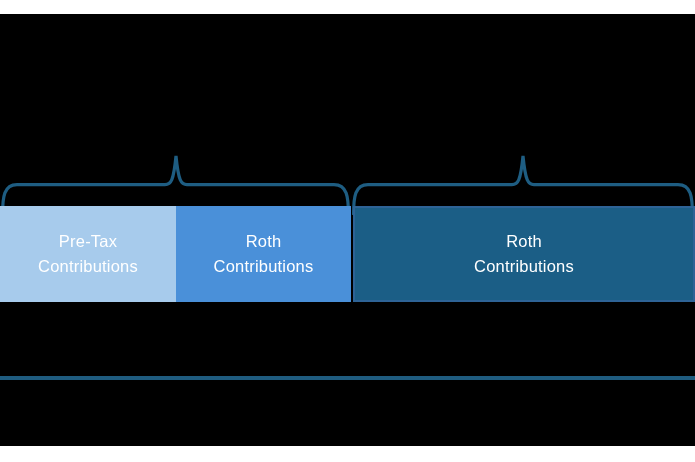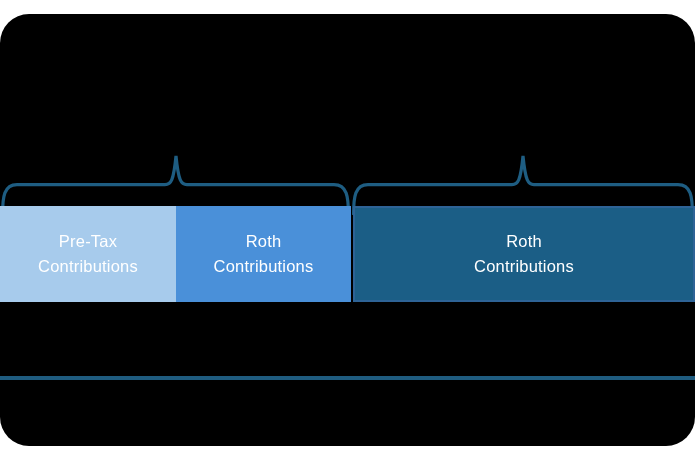--- a/index.html
+++ b/index.html
@@ -7,21 +7,21 @@
     font-family:"Liberation Sans", sans-serif;
     background:#ffffff;
     width:695px;height:462px;
     position:relative;
     overflow:hidden;
   }
   .page{
     position:absolute;left:0;top:0;width:695px;height:462px;background:#ffffff;
   }
   .canvas{
-    position:absolute;left:0;top:14px;width:695px;height:432px;background:#000000;border-radius:29px;
+    position:absolute;left:0;top:14px;width:695px;height:432px;background:#000000;
   }
   .brace{
     position:absolute;display:block;
   }
   .brace-left{left:1px;top:139px;}
   .brace-right{left:352px;top:139px;}
   .bar{
     position:absolute;left:0;top:192px;width:695px;height:96px;
     display:flex;align-items:stretch;
   }

